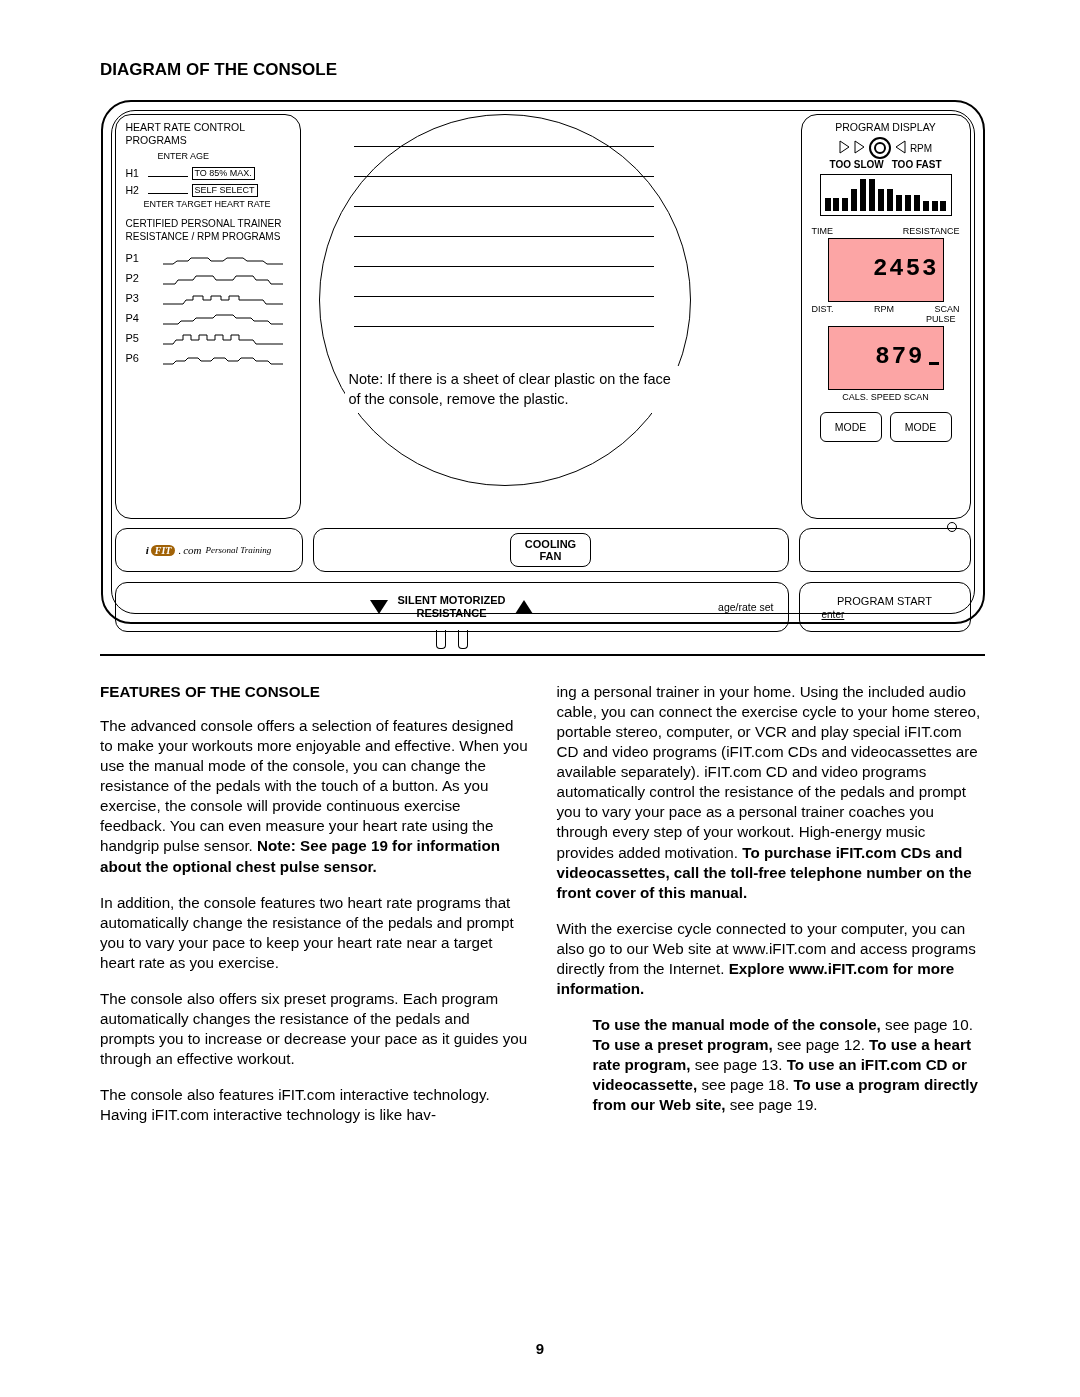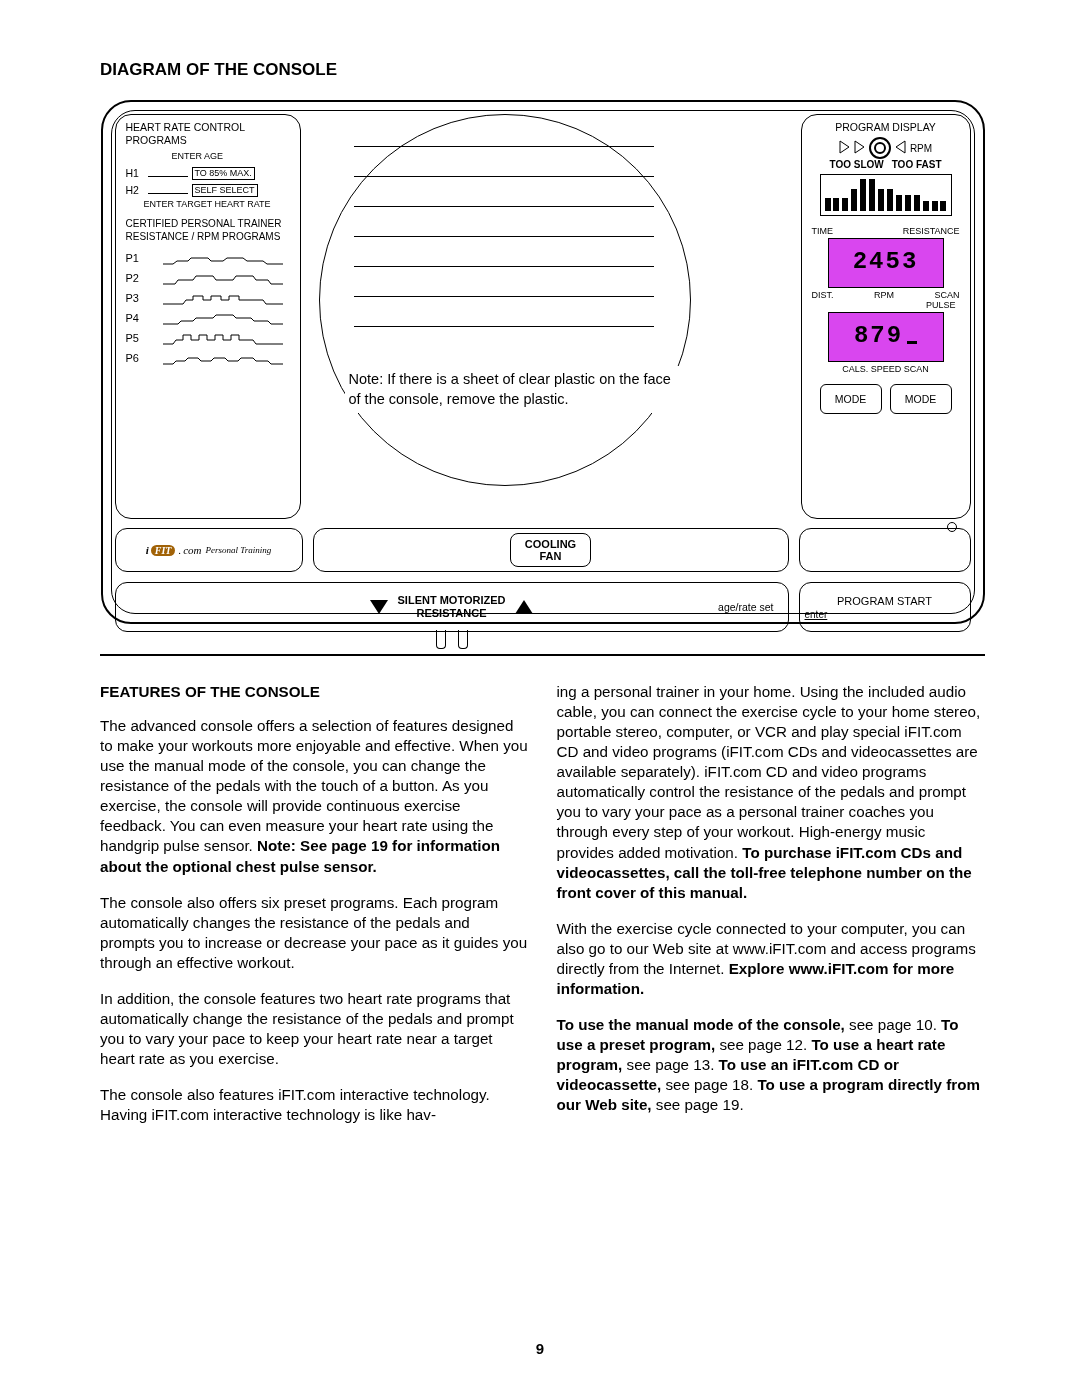--- a/index.html
+++ b/index.html
@@ -122,25 +122,25 @@
   .mini-bars span{width:6px;background:#000;}
   .lcd {
     margin: 2px auto 2px;
     width: 106px;
     height: 32px;
     border: 1px solid #000;
     font-family: "Courier New", monospace;
     font-weight: bold;
     font-size: 24px;
     letter-spacing: 2px;
-    padding: 8px 4px;
-    text-align: center;
+    padding: 15px 4px;
+    text-align: right;
     line-height: 30px;
     overflow: hidden;
-    background: #d946ef;
+    background: #fca5a5;
   }
   .lcd .cursor { display:inline-block; width:10px; border-bottom:3px solid #000; margin-left:4px; vertical-align: -2px;}
   .rl-lbls { display:flex; justify-content:space-between; font-size:9px; padding: 0 2px;}
   .mode-row { display: flex; gap: 8px; justify-content: center; margin-top: 10px;}
   .mode-btn { border: 1px solid #000; border-radius: 6px; width: 60px; height: 28px; display:flex; align-items:center; justify-content:center; font-size: 10.5px;}
 
   .mid-row {
     position: absolute;
     left: 12px;
     top: 426px;
@@ -181,21 +181,21 @@
     font-size: 11px;
     position: relative;
   }
   .bot-left { width: 186px; }
   .bot-center { flex: 1; gap: 10px; font-weight: bold; text-align:center;}
   .bot-center .res-text { line-height:1.2; }
   .bot-center .age { font-weight: normal; font-size: 10.5px; position:absolute; right:14px;}
   .tri-solid-down { width:0;height:0;border-left:9px solid transparent;border-right:9px solid transparent;border-top:14px solid #000;}
   .tri-solid-up { width:0;height:0;border-left:9px solid transparent;border-right:9px solid transparent;border-bottom:14px solid #000;}
   .bot-right { width: 170px; flex-direction: column; gap:2px;}
-  .bot-right .enter { align-self:flex-start; margin-left:5px;text-decoration:underline;}
+  .bot-right .enter { align-self:flex-start; margin-left:22px;text-decoration:underline;}
 
   .slot-row { position:absolute; left:50%; transform:translateX(-50%); bottom:-18px; display:flex; gap:12px;}
   .slot { width:8px; height:18px; border:1px solid #000; border-top:none; border-radius: 0 0 4px 4px;}
 
   hr.rule {
     border: none;
     border-top: 2px solid #000;
     margin: 24px 0 26px;
   }
 
@@ -223,21 +223,21 @@
 <body>
 
 <div class="page">
   <div class="title">DIAGRAM OF THE CONSOLE</div>
 
   <div class="diagram">
     <div class="diagram-inner"></div>
 
     <div class="left-box">
       <div class="lb-head">HEART RATE CONTROL PROGRAMS</div>
-      <div class="lb-small" style="margin-top:4px; margin-left:46px;">ENTER AGE</div>
+      <div class="lb-small" style="margin-top:4px; margin-left:32px;">ENTER AGE</div>
       <div class="lb-row">
         <span class="lb-h">H1</span>
         <span style="width:40px;border-bottom:1px solid #000;height:6px;"></span>
         <span class="lb-box">TO 85% MAX.</span>
       </div>
       <div class="lb-row">
         <span class="lb-h">H2</span>
         <span style="width:40px;border-bottom:1px solid #000;height:6px;"></span>
         <span class="lb-box">SELF SELECT</span>
       </div>
@@ -405,32 +405,32 @@
   </div>
 
   <hr class="rule">
 
   <div class="columns">
     <div class="col">
       <div class="sec-head">FEATURES OF THE CONSOLE</div>
       <p class="para">
         <span>The advanced console offers a selection of features designed to make your workouts more enjoyable and effective. When you use the manual mode of the console, you can change the resistance of the pedals with the touch of a button. As you exercise, the console will provide continuous exercise feedback. You can even measure your heart rate using the handgrip pulse sensor. </span><span class="b">Note: See page 19 for information about the optional chest pulse sensor.</span>
       </p>
+      <p class="para">In addition, the console features two heart rate programs that automatically change the resistance of the pedals and prompt you to vary your pace to keep your heart rate near a target heart rate as you exercise.</p>
       <p class="para">The console also offers six preset programs. Each program automatically changes the resistance of the pedals and prompts you to increase or decrease your pace as it guides you through an effective workout.</p>
-      <p class="para">In addition, the console features two heart rate programs that automatically change the resistance of the pedals and prompt you to vary your pace to keep your heart rate near a target heart rate as you exercise.</p>
       <p class="para" style="margin-bottom:0;">The console also features iFIT.com interactive technology. Having iFIT.com interactive technology is like hav-</p>
     </div>
     <div class="col">
       <p class="para">
         <span>ing a personal trainer in your home. Using the included audio cable, you can connect the exercise cycle to your home stereo, portable stereo, computer, or VCR and play special iFIT.com CD and video programs (iFIT.com CDs and videocassettes are available separately). iFIT.com CD and video programs automatically control the resistance of the pedals and prompt you to vary your pace as a personal trainer coaches you through every step of your workout. High-energy music provides added motivation. </span><span class="b">To purchase iFIT.com CDs and videocassettes, call the toll-free telephone number on the front cover of this manual.</span>
       </p>
       <p class="para">
         <span>With the exercise cycle connected to your computer, you can also go to our Web site at www.iFIT.com and access programs directly from the Internet. </span><span class="b">Explore www.iFIT.com for more information.</span>
       </p>
-      <p class="para" style="margin-bottom:0;">
+      <p class="para" style="margin-bottom:0;margin-left:36px;">
         <span class="b">To use the manual mode of the console,</span><span> see page 10. </span>
         <span class="b">To use a preset program,</span><span> see page 12. </span>
         <span class="b">To use a heart rate program,</span><span> see page 13. </span>
         <span class="b">To use an iFIT.com CD or videocassette,</span><span> see page 18. </span>
         <span class="b">To use a program directly from our Web site,</span><span> see page 19.</span>
       </p>
     </div>
   </div>
 
   <div class="pagenum">9</div>

